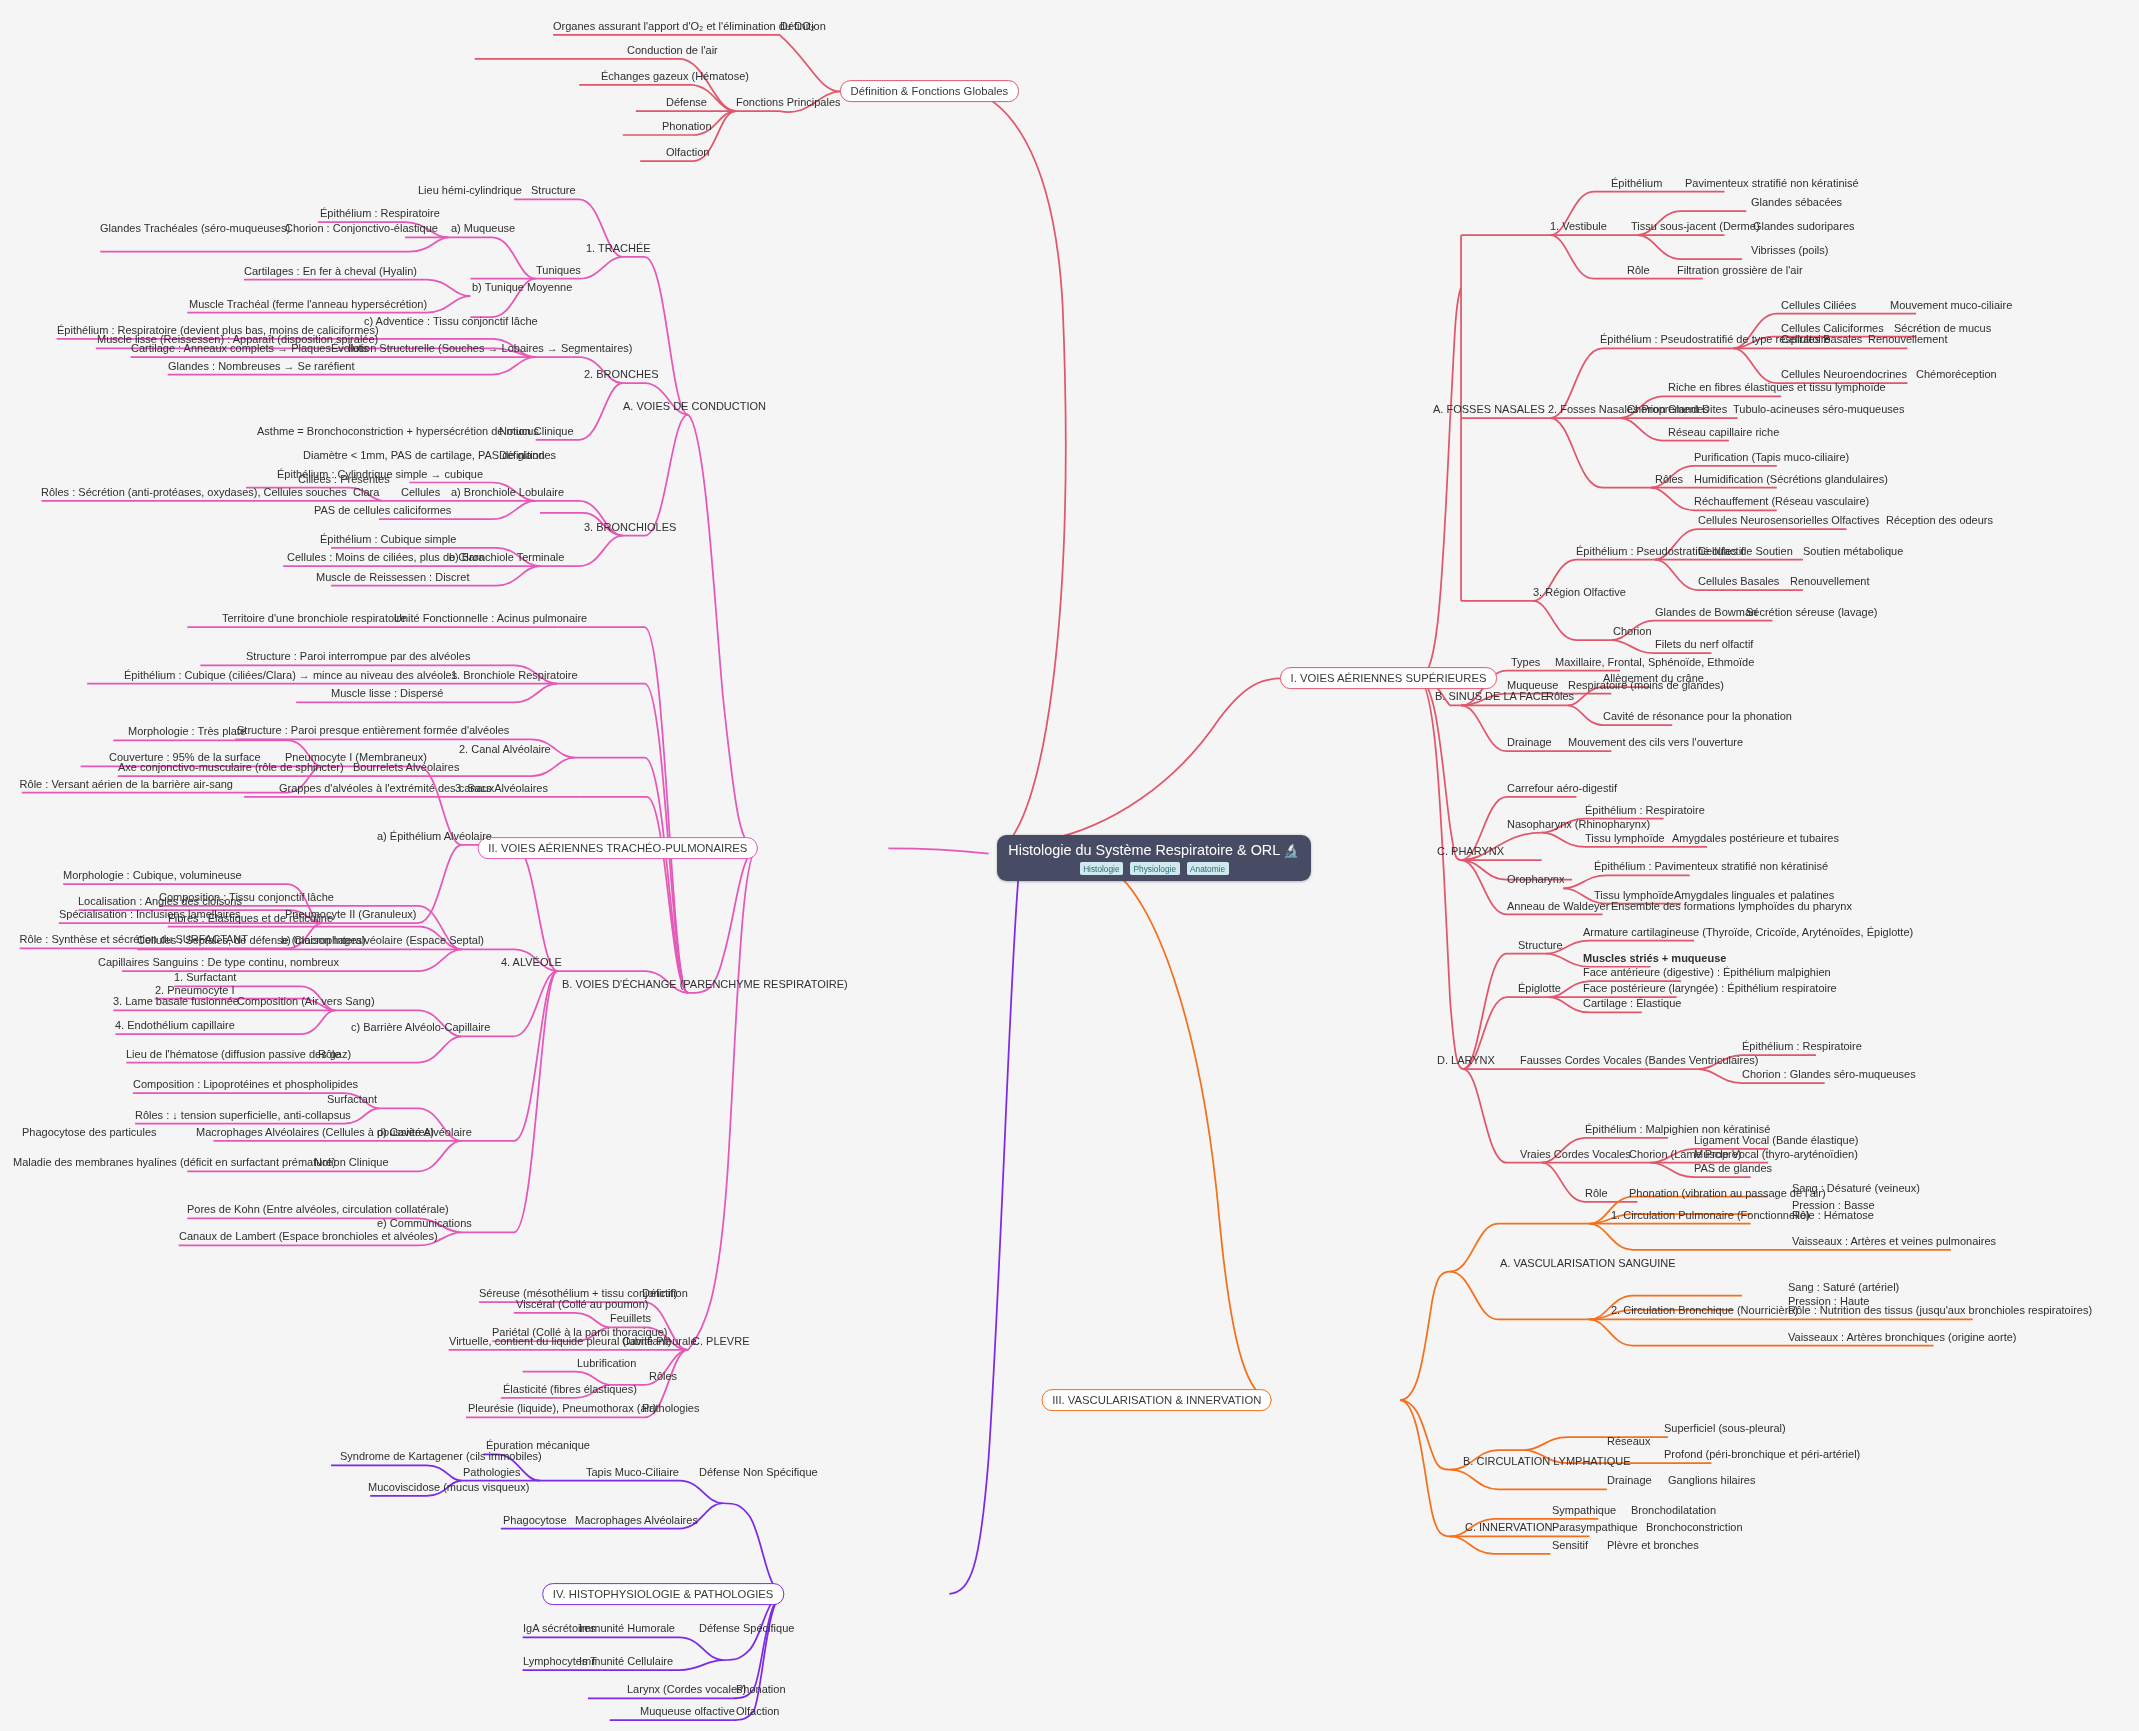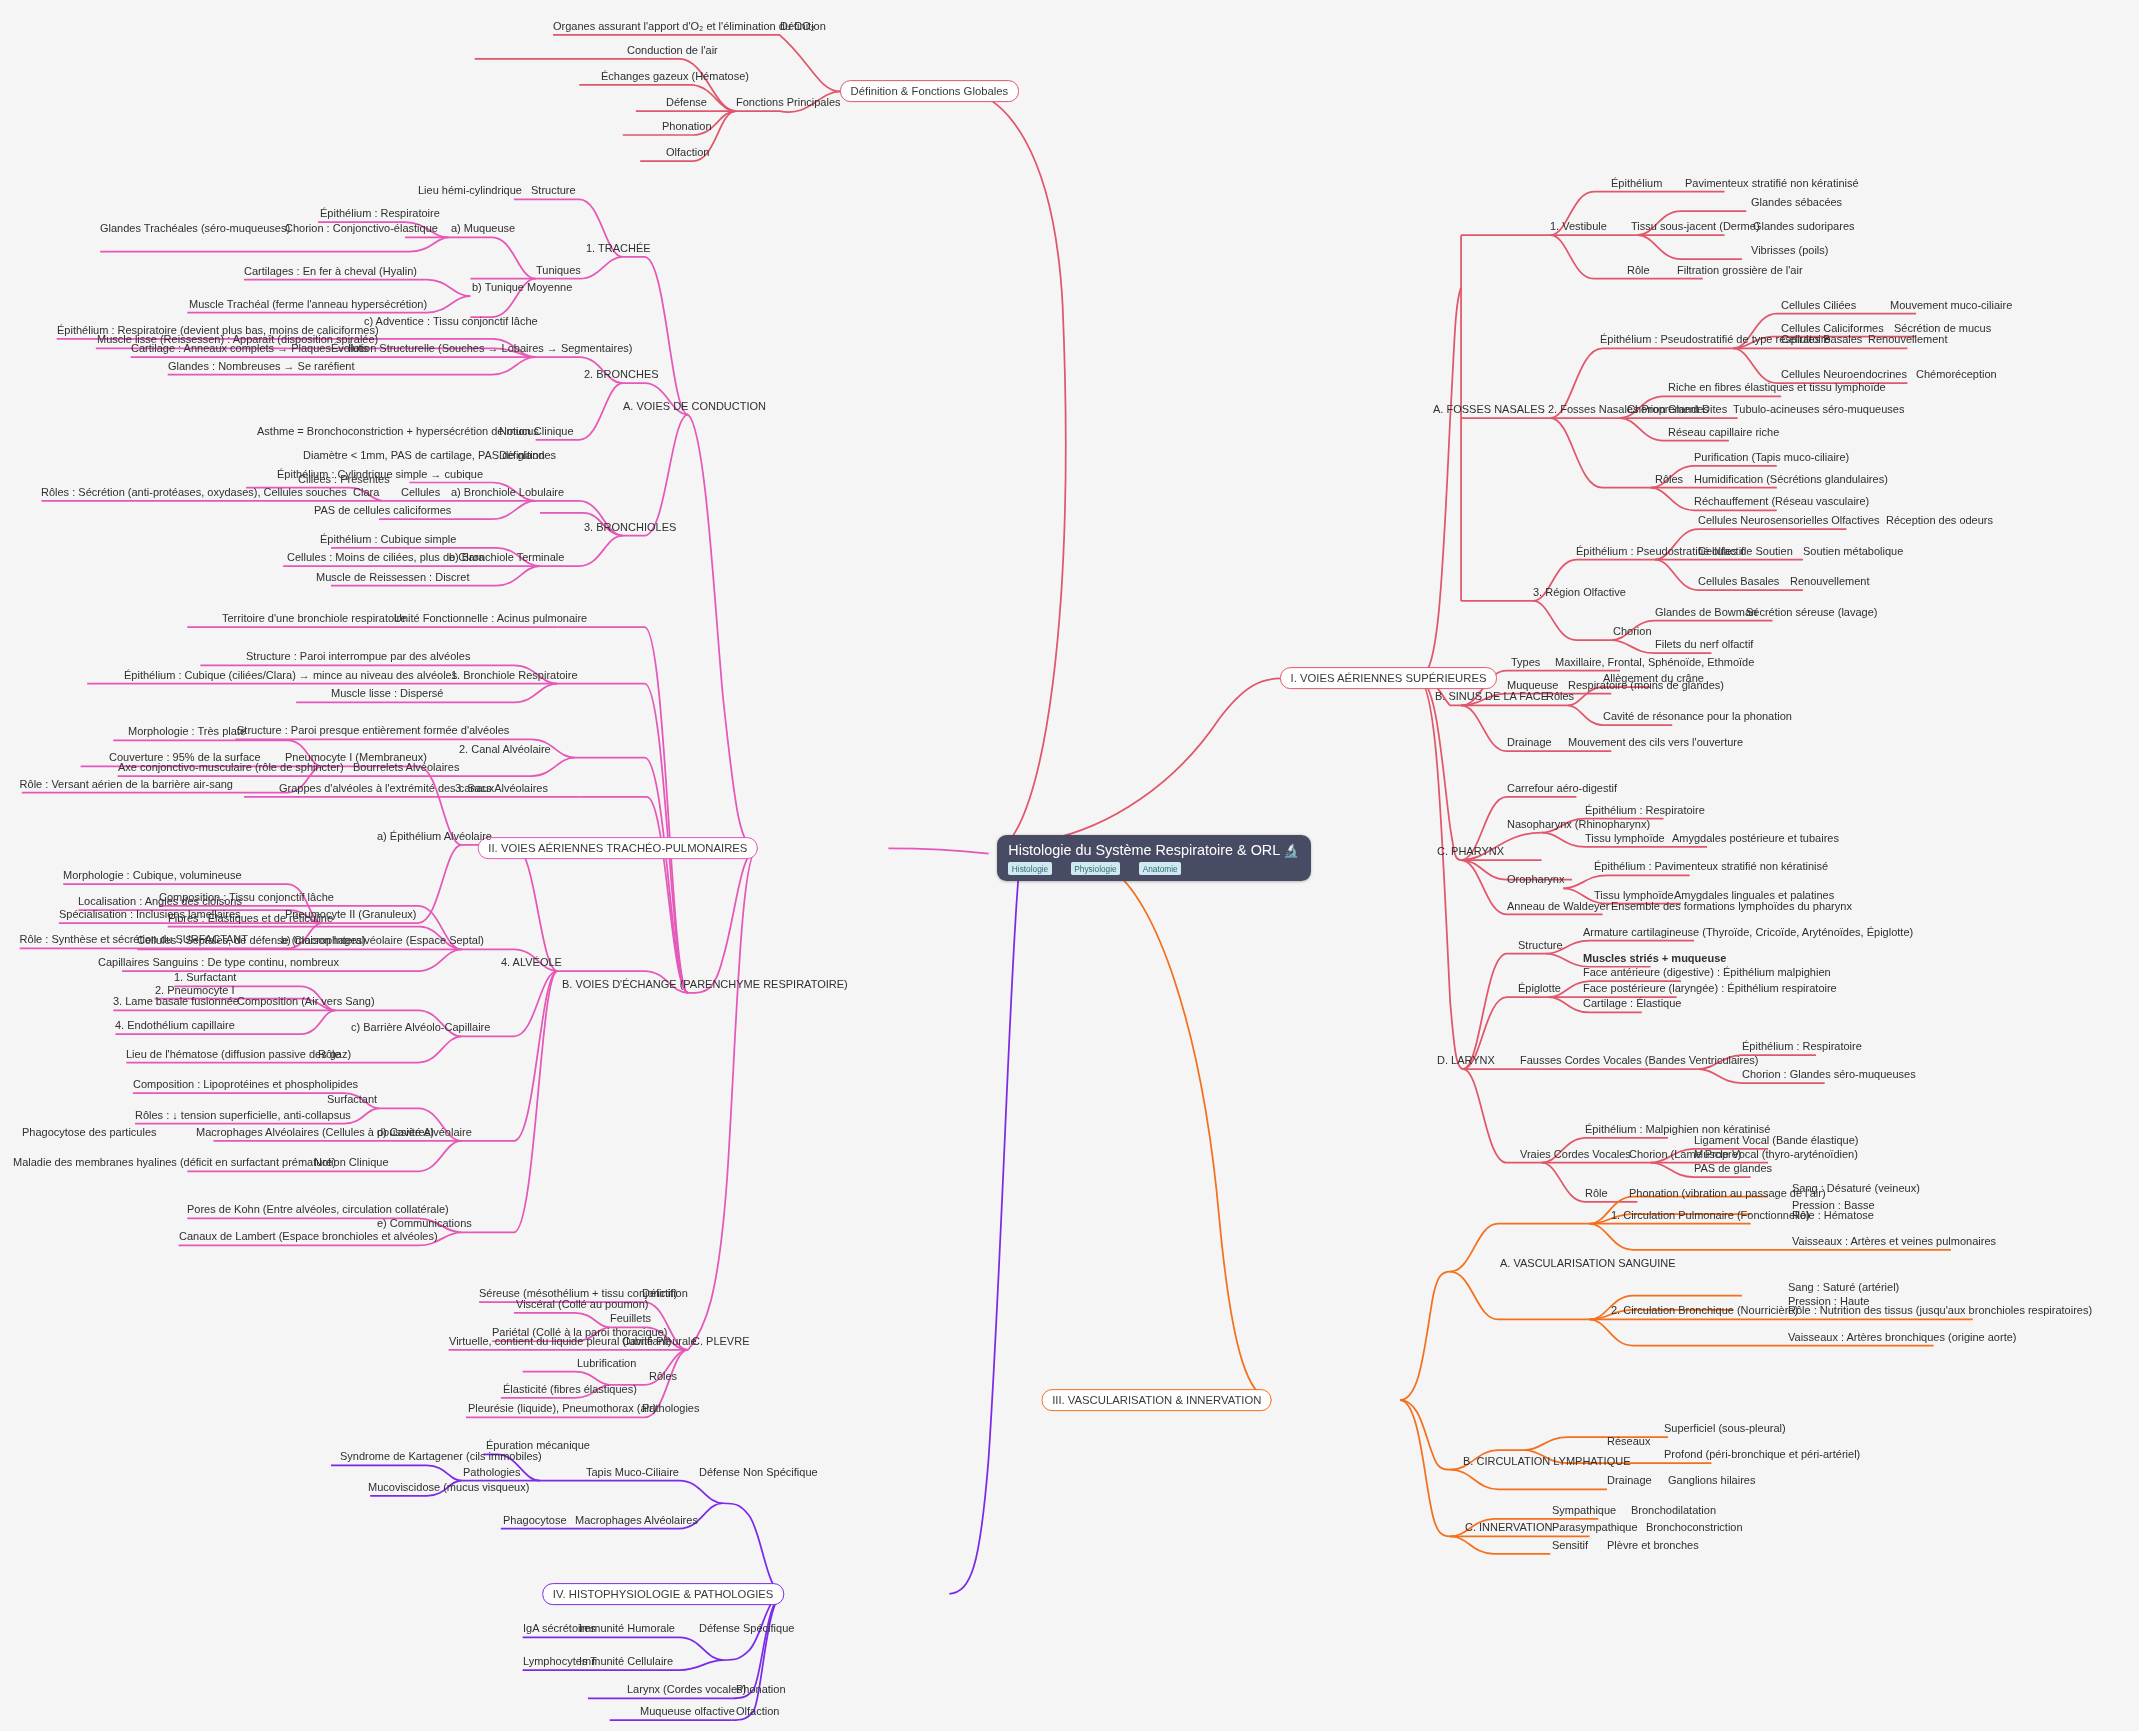--- a/index.html
+++ b/index.html
@@ -5,21 +5,21 @@
 <style>
   html,body{margin:0;padding:0;background:#f5f5f5;}
   body{font-family:"Liberation Sans",sans-serif;color:#333;}
   #canvas{position:relative;width:2140px;height:1731px;background:#f5f5f5;overflow:hidden;}
   svg#links{position:absolute;left:0;top:0;width:2140px;height:1731px;pointer-events:none;}
   .lbl{position:absolute;white-space:nowrap;font-size:11px;line-height:1;color:#2f2f2f;
        transform:translateY(-100%);padding-bottom:2.6px;font-family:"Liberation Sans",sans-serif;}
   .root{position:absolute;background:#474b63;border-radius:9.6px;padding:7px 11.3px 6.1px 11.3px;
         box-shadow:0 0.9px 2.6px rgba(0,0,0,.25);}
   .root-title{color:#ffffff;font-size:14.4px;white-space:nowrap;font-family:"Liberation Sans",sans-serif;}
-  .root-tags{margin-top:4.4px;display:flex;gap:19px;}
+  .root-tags{margin-top:4.4px;display:flex;gap:7px;justify-content:center;}
   .tag{background:#cfe9ef;color:#2c6a77;font-size:8.3px;padding:1.3px 3.5px 1.7px 3.5px;border-radius:1.7px;
        white-space:nowrap;font-family:"Liberation Sans",sans-serif;}
   .branch{position:absolute;background:#ffffff;border:1.3px solid #e0566b;border-radius:10.5px;
           padding:3.9px 9.6px;font-size:11.3px;white-space:nowrap;color:#3a3a3a;
           transform:translate(0,-50%);font-family:"Liberation Sans",sans-serif;}
   .branch.pink{border-color:#e557b8;}
   .branch.purple{border-color:#7d2ae8;}
   .branch.orange{border-color:#f4701d;}
   .branch.red{border-color:#e0566b;}
   .micro{font-size:13px;}

